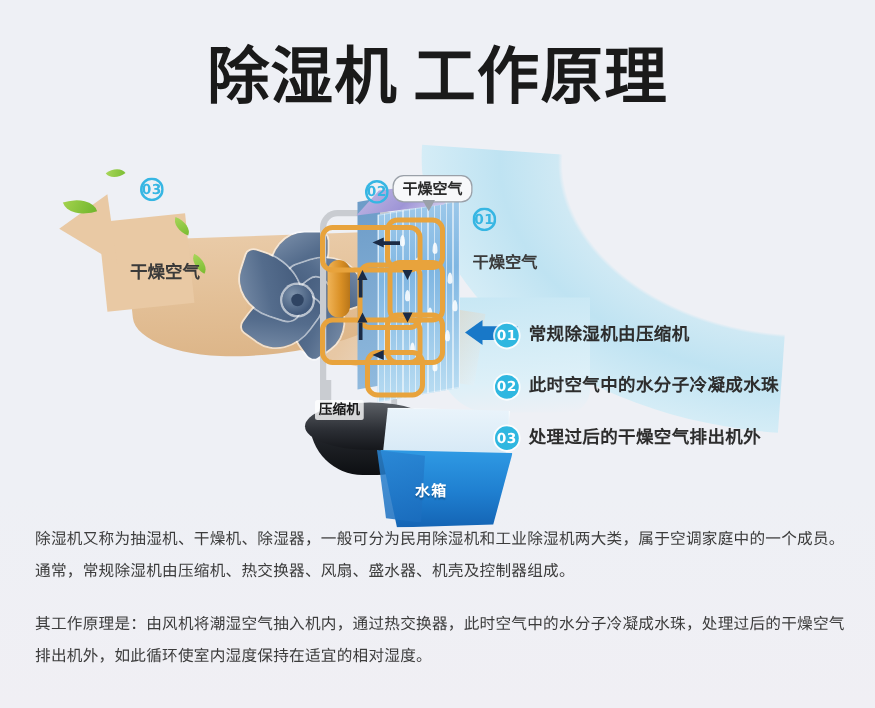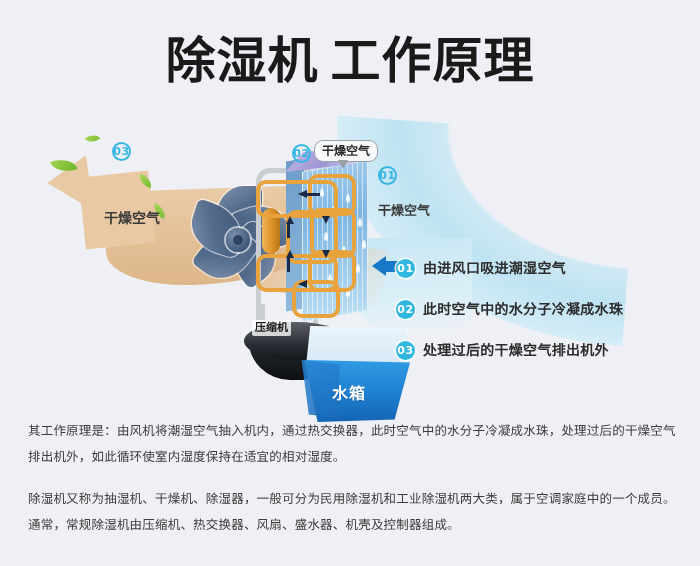--- a/index.html
+++ b/index.html
@@ -253,21 +253,21 @@
     clip-path: polygon(4% 0, 100% 4%, 86% 96%, 16% 100%);
   }
   .tank-face {
     position:absolute; left:54px; top:206px; width:40px; height:58px;
     background: linear-gradient(160deg, #2a86d4, #1a6cbd);
     clip-path: polygon(4% 0, 100% 8%, 92% 100%, 22% 94%);
     opacity:.85;
   }
   .tank-label {
     position:absolute; left:86px; top:232px;
-    font-size:16px; line-height:15px; color:#ffffff; font-weight:700;
+    font-size:12px; line-height:15px; color:#ffffff; font-weight:700;
     letter-spacing:1px; white-space:nowrap;
     text-shadow: 0 1px 1px rgba(0,0,0,.25);
   }
 
   
   .badge {
     display:inline-block;
     width: 19px; height: 19px;
     border-radius: 50%;
     background: #2fb7e0;
@@ -452,30 +452,30 @@
     <div class="bubble">干燥空气</div>
     <div class="bubble-tip"></div>
 
     <span class="badge hollow cl-01" style="position:absolute;">01</span>
     <div class="cl-01-text">干燥空气</div>
   </div>
 
   <div class="legend">
     <div class="legend-row">
       <span class="badge">01</span>
-      <span class="legend-text">由进风口吸进潮湿空气</span>
+      <span class="legend-text">常规除湿机由压缩机</span>
     </div>
     <div class="legend-row">
       <span class="badge">02</span>
       <span class="legend-text">此时空气中的水分子冷凝成水珠</span>
     </div>
     <div class="legend-row">
       <span class="badge">03</span>
       <span class="legend-text">处理过后的干燥空气排出机外</span>
     </div>
   </div>
 
   <div class="body-copy">
+    <p class="para">除湿机又称为抽湿机、干燥机、除湿器，一般可分为民用除湿机和工业除湿机两大类，属于空调家庭中的一个成员。通常，常规除湿机由压缩机、热交换器、风扇、盛水器、机壳及控制器组成。</p>
     <p class="para">其工作原理是：由风机将潮湿空气抽入机内，通过热交换器，此时空气中的水分子冷凝成水珠，处理过后的干燥空气排出机外，如此循环使室内湿度保持在适宜的相对湿度。</p>
-    <p class="para">除湿机又称为抽湿机、干燥机、除湿器，一般可分为民用除湿机和工业除湿机两大类，属于空调家庭中的一个成员。通常，常规除湿机由压缩机、热交换器、风扇、盛水器、机壳及控制器组成。</p>
   </div>
 
 </div>
 
 </body></html>

